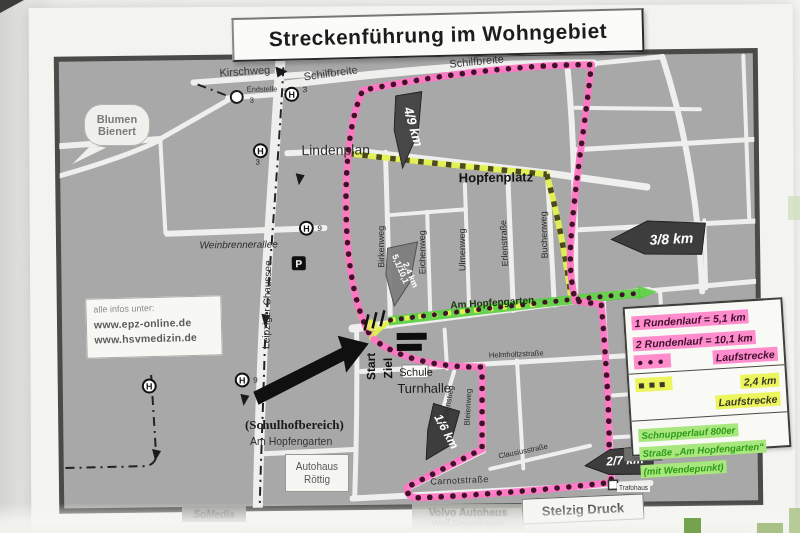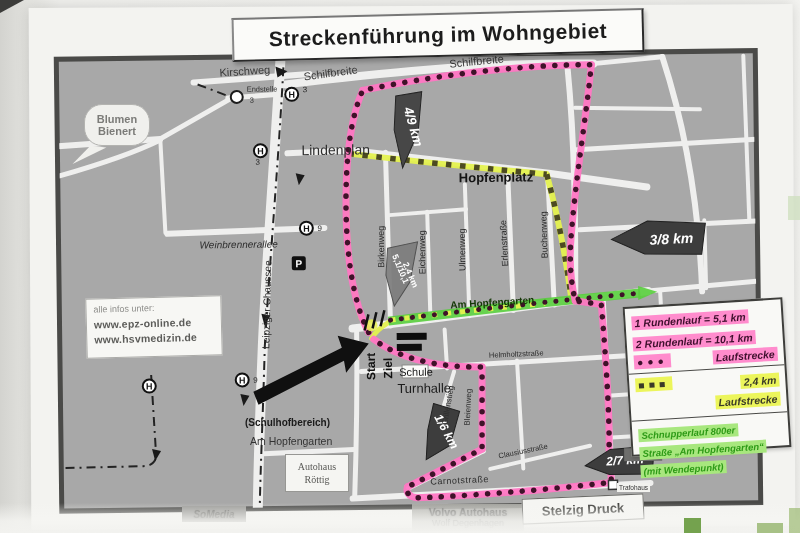--- a/index.html
+++ b/index.html
@@ -21,25 +21,25 @@
      box-shadow:2px 3px 4px rgba(0,0,0,.25);}
   .bubble{position:absolute;left:84px;top:104px;width:64px;height:40px;background:#f0f0ed;
      border:1px solid #b3b3b0;border-radius:18px;display:flex;flex-direction:column;
      align-items:center;justify-content:center;font-weight:bold;font-size:11px;color:#7b7b78;z-index:12;}
   .infobox{position:absolute;left:86px;top:297px;width:136px;height:60px;background:#f7f7f4;
      border:1px solid #ababa8;transform:rotate(-1.5deg);padding:5px 7px;box-sizing:border-box;z-index:12;}
   .infobox .i1{font-size:9px;color:#8d8d8a;margin-bottom:4px;}
   .infobox .i2{font-size:10.5px;font-weight:bold;color:#5c5c59;margin-bottom:3px;letter-spacing:.2px;}
   .orgtext{position:absolute;z-index:12;color:#1b1b1b;}
   .org1{left:252px;top:399px;font-size:17px;font-weight:bold;letter-spacing:1px;}
-  .org2{left:245px;top:418px;font-size:10px;font-weight:bold;}
+  .org2{left:245px;top:418px;font-size:13px;font-weight:bold;font-family:Liberation Serif, serif;}
   .org3{left:250px;top:436px;font-size:10.5px;font-weight:normal;color:#333;}
   .whitebox{position:absolute;background:#f5f5f2;border:1px solid #979794;z-index:12;
      display:flex;flex-direction:column;align-items:center;justify-content:center;color:#5a5a57;}
-  .roettig{left:285px;top:454px;width:62px;height:36px;font-size:10px;line-height:1.3;font-family:Liberation Serif, serif;}
+  .roettig{left:285px;top:454px;width:62px;height:36px;font-size:10px;line-height:1.3;}
   .stelzig{left:522px;top:496px;width:120px;height:24px;transform:rotate(-2.5deg);
      border:1.5px solid #6b6b68;font-weight:bold;font-size:13px;color:#3e3e3b;z-index:14;}
   .somedia{position:absolute;left:182px;top:506px;width:64px;height:16px;background:#9c9c99;
      color:#70706d;font-weight:bold;font-style:italic;font-size:10px;display:flex;align-items:center;
      justify-content:center;text-shadow:0 0 2px #8a8a87;z-index:12;}
   .volvo{position:absolute;left:412px;top:504px;width:112px;height:27px;background:rgba(176,176,172,.85);
      color:#7d7d7a;font-weight:bold;font-size:10.5px;display:flex;flex-direction:column;align-items:center;
      justify-content:center;text-shadow:0 0 2px #909090;z-index:12;line-height:1.15;}
   .volvo .v2{font-size:9px;font-weight:normal;}
   .trafo{position:absolute;left:617px;top:483px;font-size:6.5px;color:#333;background:#f2f2ef;

